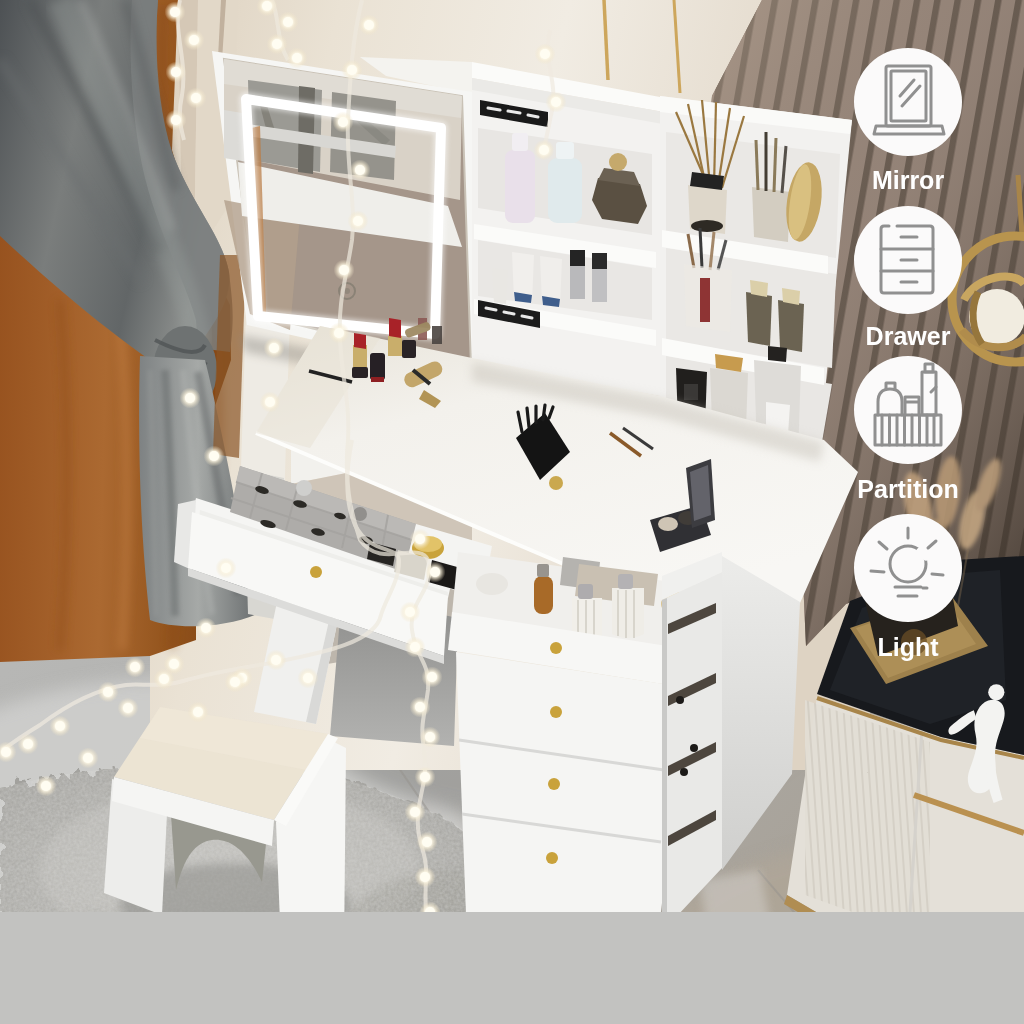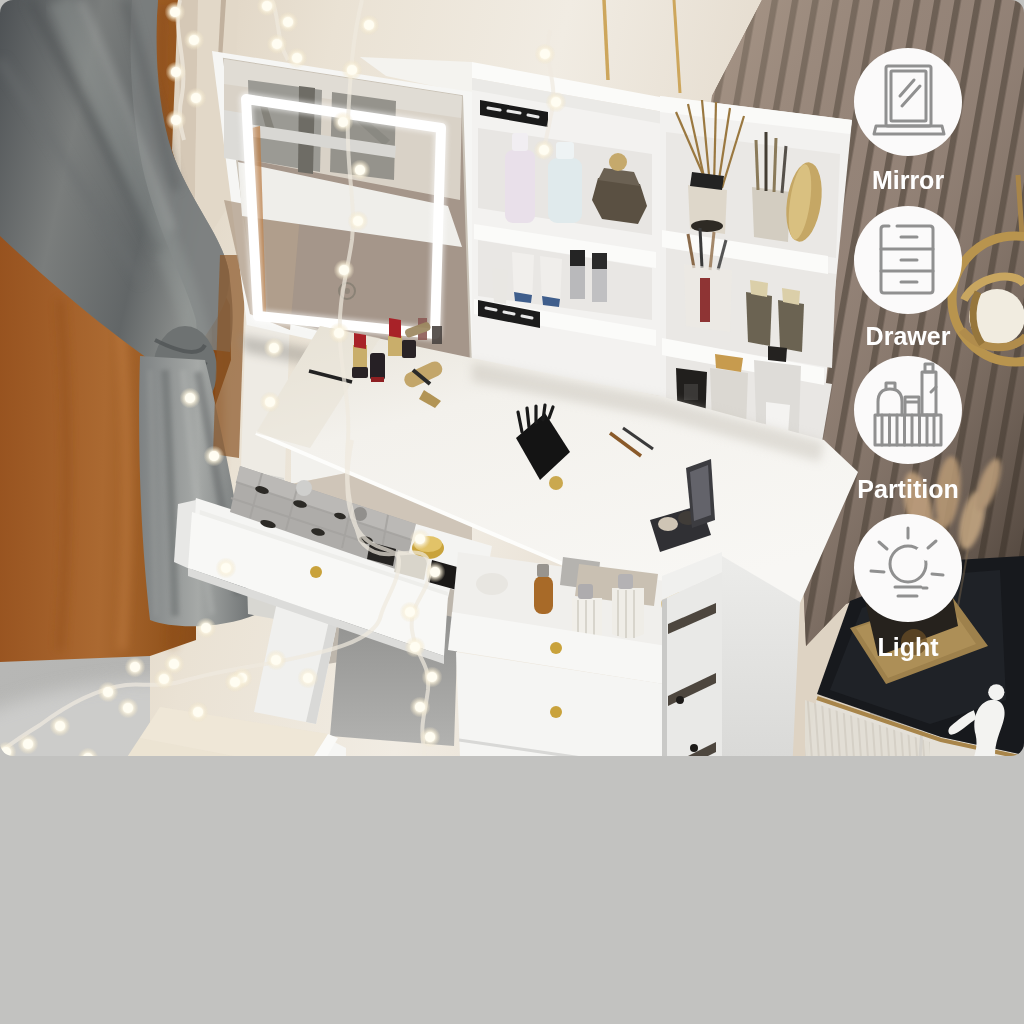--- a/index.html
+++ b/index.html
@@ -1,16 +1,16 @@
 <!DOCTYPE html>
 <html><head>
 <meta charset="utf-8">
 <style>
 html,body{margin:0;padding:0;background:#c2c2c0;}
-#scene{position:relative;width:1024px;height:756px;overflow:hidden;font-family:"Liberation Sans",sans-serif;border-radius:13px;}
+#scene{position:relative;width:1024px;height:912px;overflow:hidden;font-family:"Liberation Sans",sans-serif;}
 svg{display:block}
 </style>
 </head>
 <body>
 <div id="scene">
 <svg width="1024" height="1024" viewBox="0 0 1024 1024">
 <defs>
   <linearGradient id="floorG" x1="0" y1="0" x2="1" y2="1">
     <stop offset="0" stop-color="#c2c2c0"></stop>
           <stop offset="0.45" stop-color="#b3b3b1"></stop>

